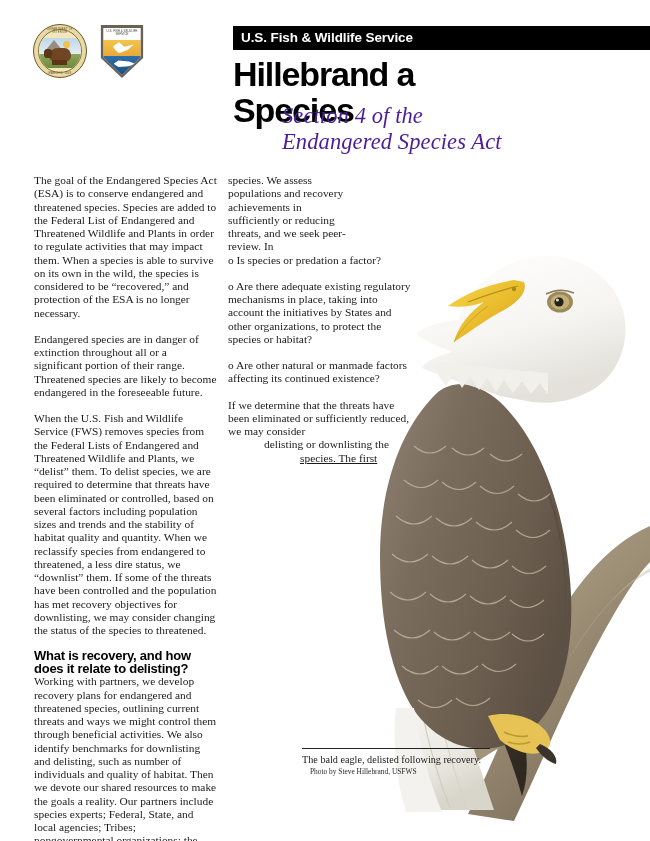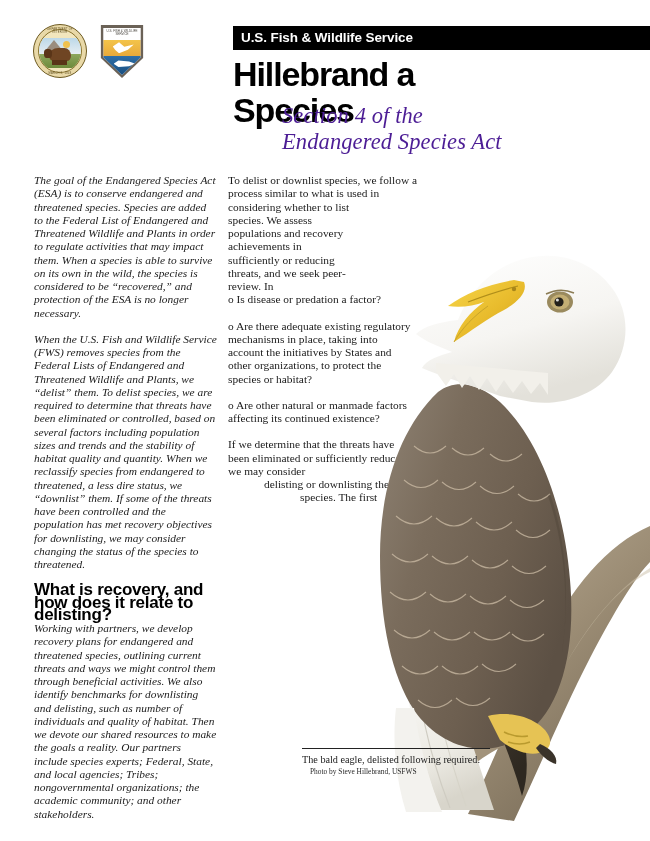--- a/index.html
+++ b/index.html
@@ -202,46 +202,46 @@
 
   
   #col-left {
     position: absolute;
     left: 34px; top: 174px;
     width: 183px;
     font-size: 11.4px;
     line-height: 13.25px;
     text-align: left;
   }
-  #col-left p { margin: 0 0 13px 0; font-style: italic; }
+  #col-left p { margin: 0 0 13px 0; }
   #col-left h2 {
     margin: 0;
     font-family: "Liberation Sans", sans-serif;
     font-weight: bold;
-    font-size: 17px;
+    font-size: 13px;
     line-height: 12.6px;
     letter-spacing: -0.25px;
     color: #000;
   }
 
   #col-right {
     position: absolute;
     left: 228px; top: 174px;
     width: 200px;
     font-size: 11.4px;
     line-height: 13.25px;
   }
   #col-right p { margin: 0 0 13px 0; }
 
   .r-w-full   { width: 200px; }
   .r-w-narrow { width: 122px; }
   .r-w-mid    { width: 185px; }
 
   .indent-1 { padding-left: 36px; }
-  .indent-2 { padding-left: 72px; }
+  .indent-2 { padding-left: 72px; text-decoration: underline; }
 
   
   #eagle-photo {
     position: absolute;
     left: 318px;
     top: 196px;
     width: 332px;
     height: 625px;
   }
   #eagle-photo svg { display: block; }
@@ -312,30 +312,30 @@
     <div class="agency">U.S. Fish &amp; Wildlife Service</div>
   </div>
 
   <div id="doc-title">Hillebrand a Species</div>
 
   <div id="doc-subtitle">Section 4 of the Endangered Species Act</div>
 </div>
 
 <div id="col-left">
   <p>The goal of the Endangered Species Act (ESA) is to conserve endangered and threatened species.  Species are added to the Federal List of Endangered and Threatened Wildlife and Plants in order to regulate activities that may impact them.  When a species is able to survive on its own in the wild, the species is considered to be “recovered,” and protection of the ESA is no longer necessary.</p>
+  <p>Endangered species are in danger of extinction throughout all or a significant portion of their range. Threatened species are likely to become endangered in the foreseeable future.</p>
   <p>When the U.S. Fish and Wildlife Service (FWS) removes species from the Federal Lists of Endangered and Threatened Wildlife and Plants, we “delist” them. To delist species, we are required to determine that threats have been eliminated or controlled, based on several factors including population sizes and trends and the stability of habitat quality and quantity.  When we reclassify species from endangered to threatened, a less dire status, we “downlist” them. If some of the threats have been controlled and the population has met recovery objectives for downlisting, we may consider changing the status of the species to threatened.</p>
   <h2>What is recovery, and how does it relate to delisting?</h2>
   <p>Working with partners, we develop recovery plans for endangered and threatened species, outlining current threats and ways we might control them through beneficial activities. We also identify benchmarks for downlisting and delisting, such as number of individuals and quality of habitat.  Then we devote our shared resources to make the goals a reality. Our partners include species experts; Federal, State, and local agencies; Tribes; nongovernmental organizations; the academic community; and other stakeholders.</p>
 </div>
 
 <div id="col-right">
-  <p class="r-w-full" style="margin-bottom:0">To delist or downlist species, we follow a process similar to what is used in considering whether to list</p>
   <p class="r-w-narrow" style="margin-bottom:0">species. We assess populations and recovery achievements in sufficiently or reducing threats, and we seek peer-review.  In</p>
 
-  <p class="r-w-mid">o Is disease or predation a factor?</p>
+  <p class="r-w-mid">o Is species or predation a factor?</p>
   <p class="r-w-mid">o Are there adequate existing regulatory mechanisms in place, taking into account the initiatives by States and other organizations, to protect the species or habitat?</p>
   <p class="r-w-mid">o Are other natural or manmade factors affecting its continued existence?</p>
 
   <p class="r-w-mid" style="margin-bottom:0">If we determine that the threats have been eliminated or sufficiently reduced, we may consider</p>
   <p class="r-w-mid indent-1" style="margin-bottom:0">delisting or downlisting the</p>
   <p class="r-w-mid indent-2">species. The first</p>
 </div>
 
 <div id="eagle-photo">
   <svg width="332" height="625" viewBox="0 0 332 625" xmlns="http://www.w3.org/2000/svg">
@@ -452,15 +452,15 @@
     </g>
 
     <g>
       <path d="M96 512 C 102 552, 112 588, 124 616 L 88 616 C 78 584, 74 546, 78 512 Z" fill="#f3f2ee"></path>
     </g>
   </svg>
 </div>
 
 <div id="caption-block">
   <div id="caption-rule"></div>
-  <div id="caption-main">The bald eagle, delisted following required.</div>
+  <div id="caption-main">The bald eagle, delisted following recovery.</div>
   <div id="caption-credit">Photo by Steve Hillebrand, USFWS</div>
 </div>
 
 </body></html>

